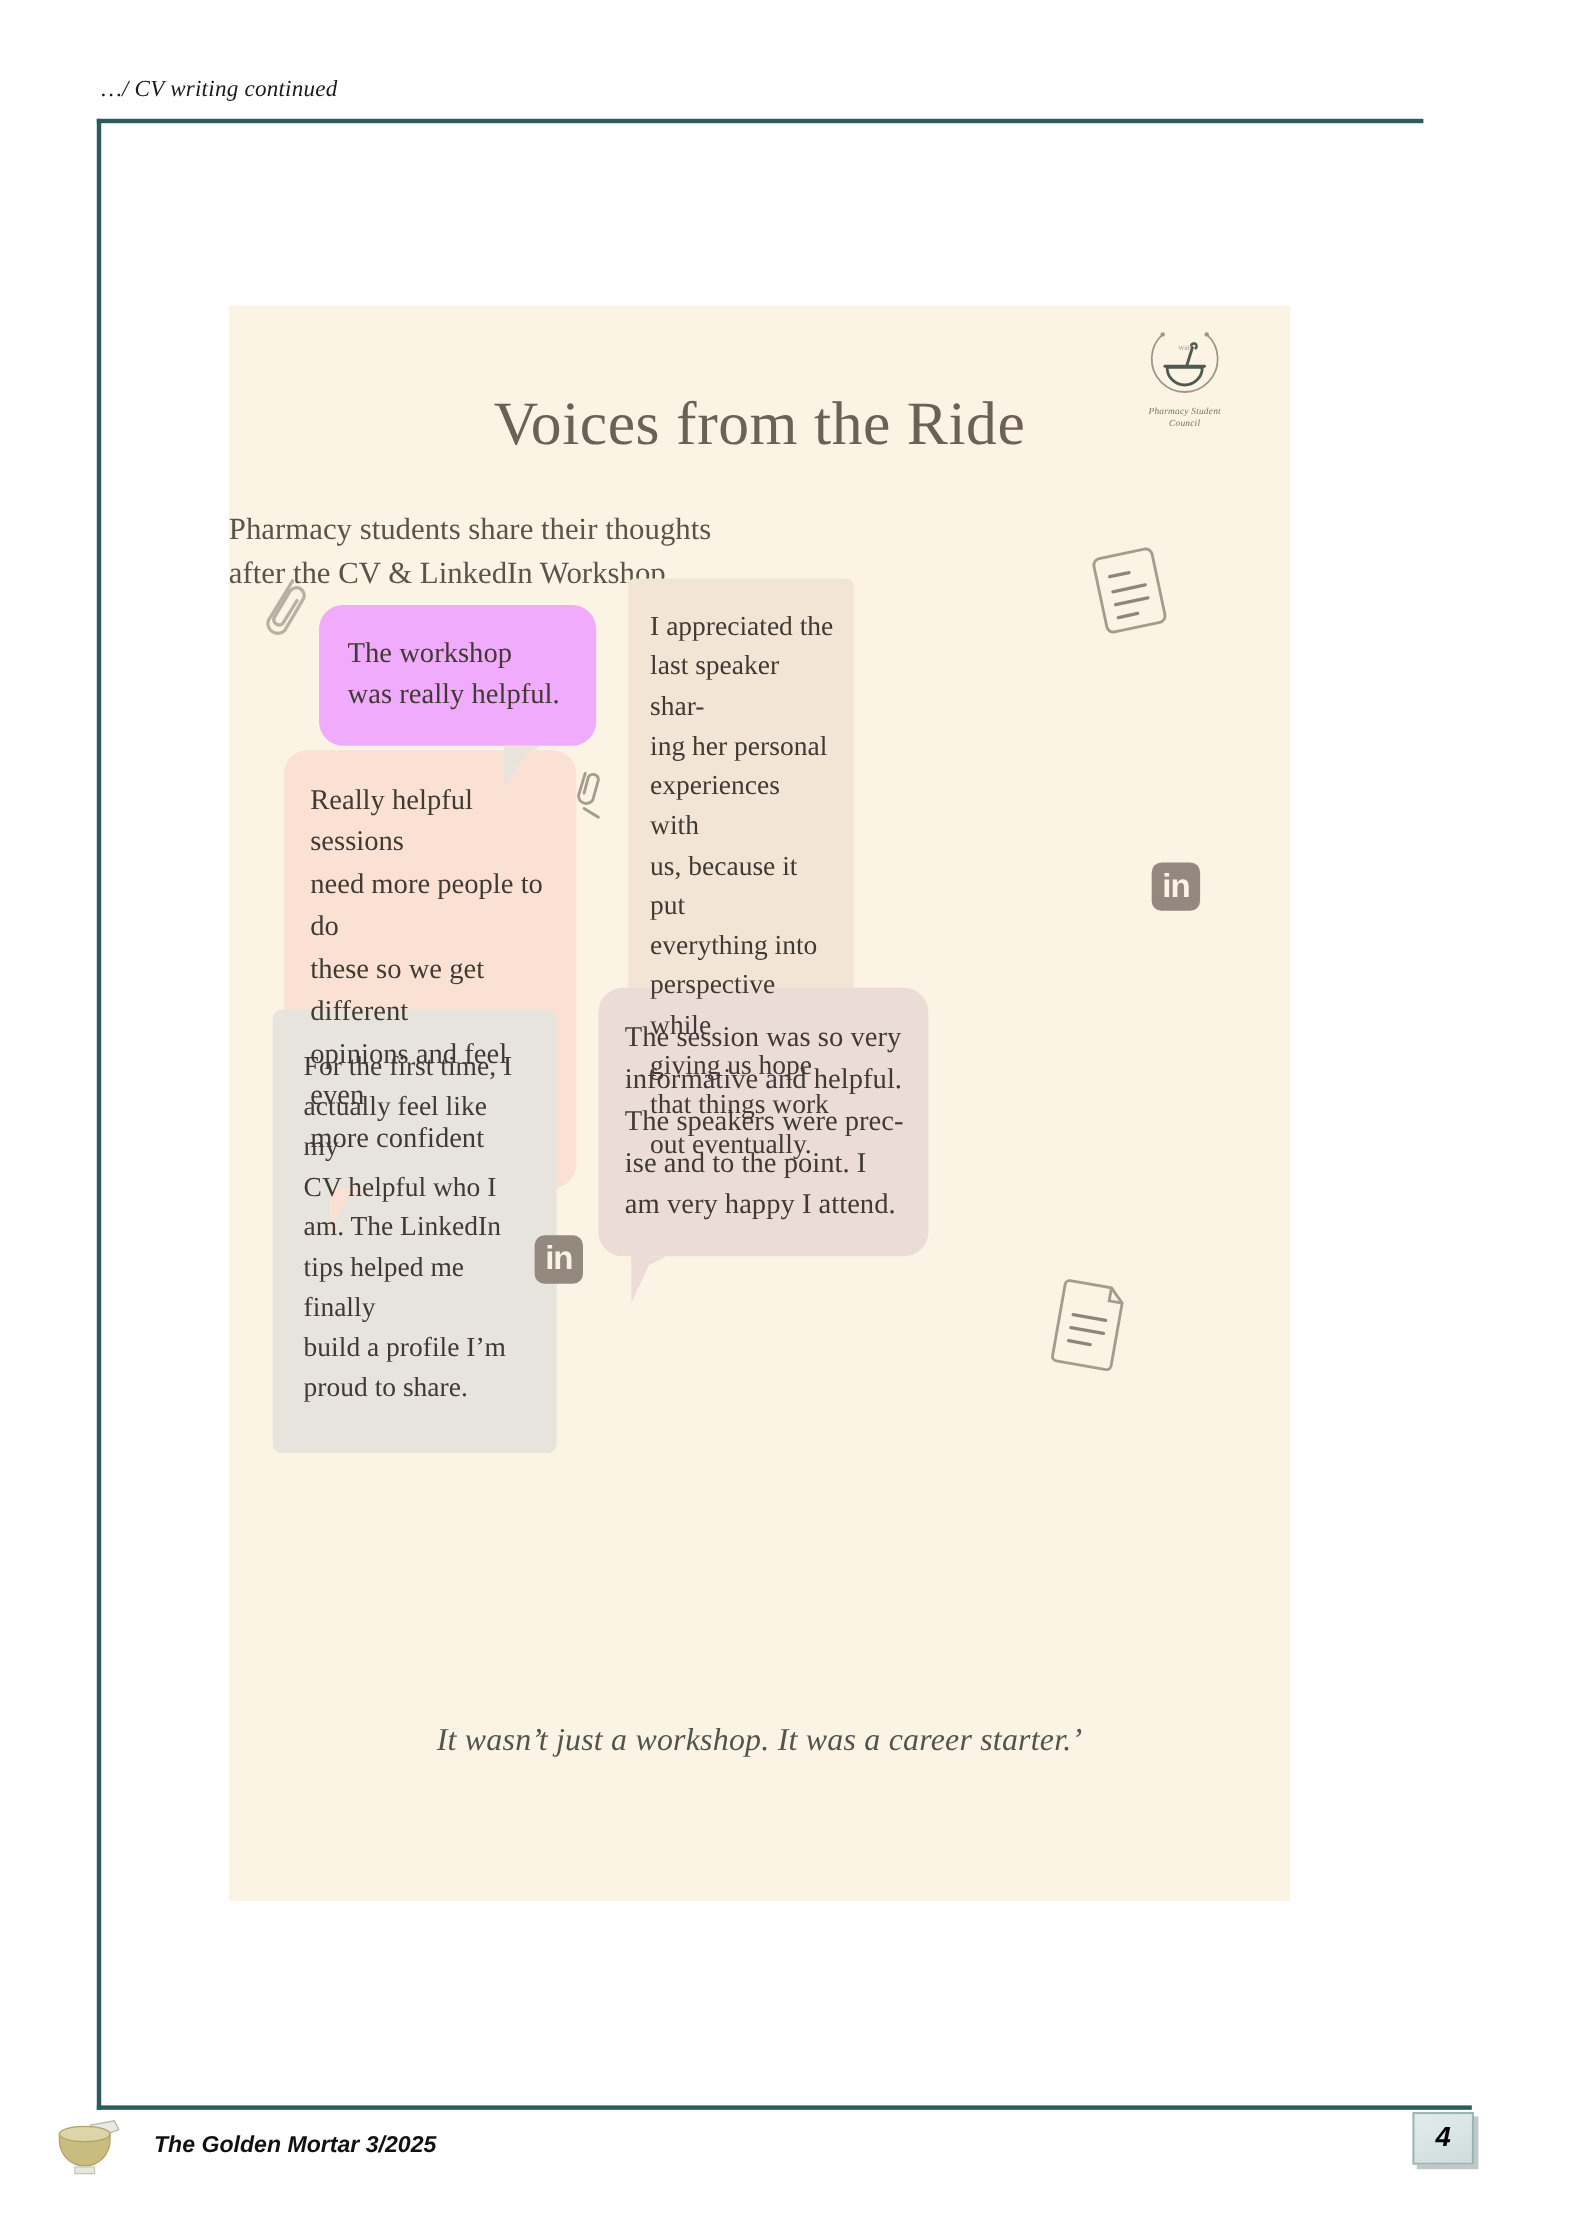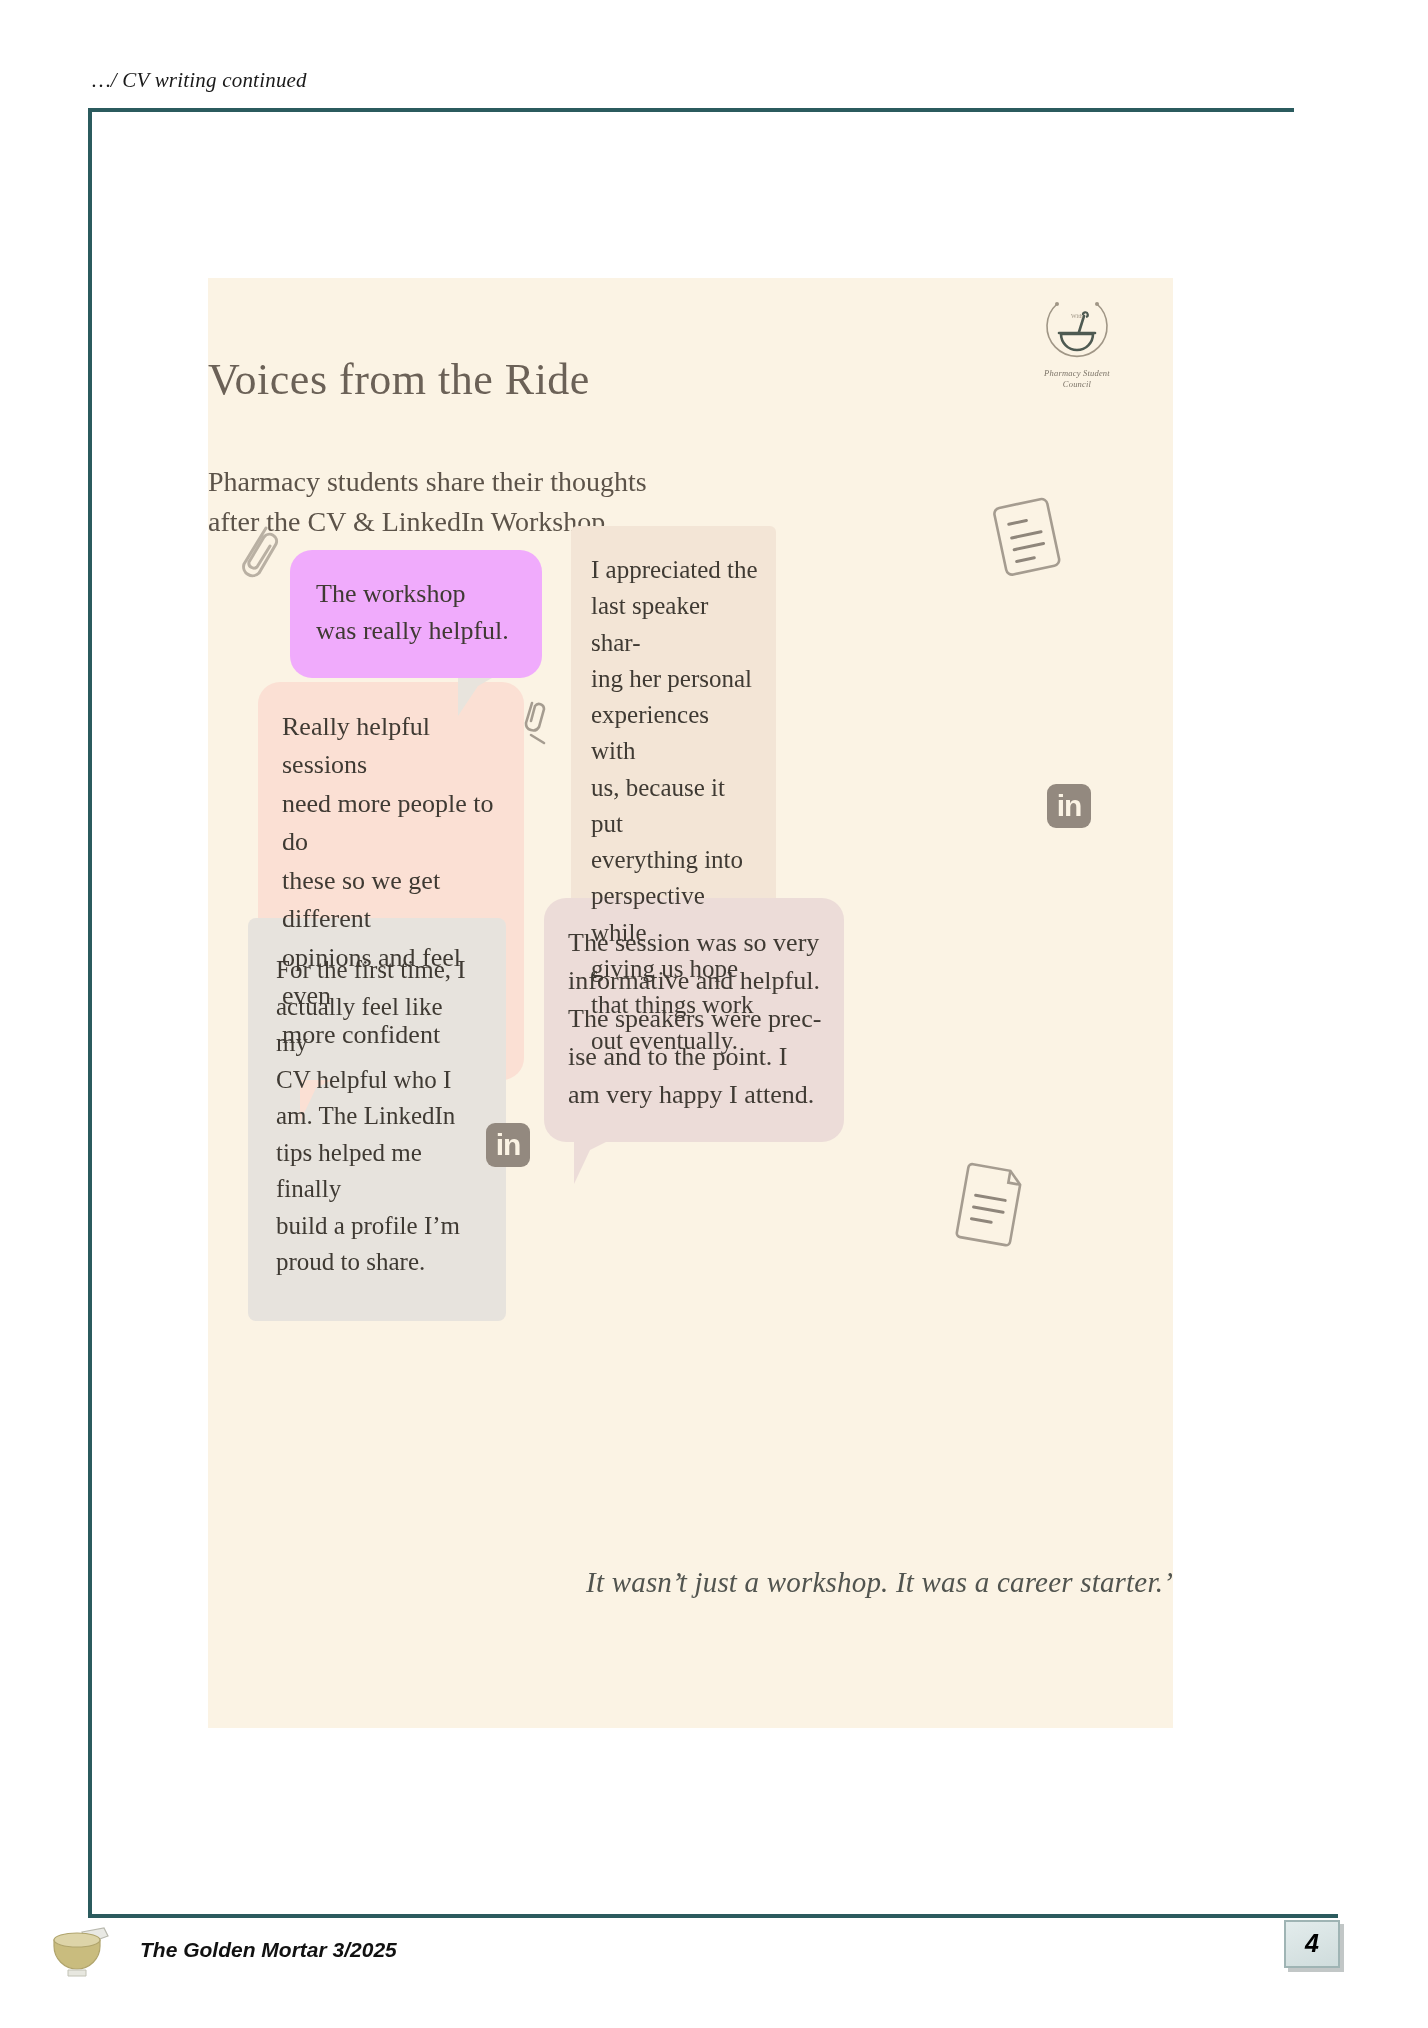--- a/index.html
+++ b/index.html
@@ -87,22 +87,23 @@
     line-height: 1.25;
     color: #7b7367;
     margin-top: -6px;
     letter-spacing: .2px;
   }
 
   .poster-title {
     position: absolute;
     left: 0; right: 0;
     top: 76px;
-    font-family: "Liberation Serif", serif;
-    font-size: 44px;
+    text-align: center;
+    font-family: "Liberation Serif", serif;
+    font-size: 56px;
     color: #6b6157;
     letter-spacing: 0.5px;
     white-space: nowrap;
   }
   .poster-sub {
     position: absolute;
     left: 0; right: 0;
     top: 184px;
     text-align: left;
     font-family: "Liberation Serif", serif;
@@ -224,21 +225,21 @@
     margin-left: 20px;
   }
   #li-badge-1 { left: 819px; top: 506px; }
   #li-badge-2 { left: 258px; top: 845px; }
 
   
   .closing {
     position: absolute;
     left: 0; right: 0;
     top: 1288px;
-    text-align: right;
+    text-align: center;
     font-family: "Liberation Serif", serif;
     font-style: italic;
     font-size: 29px;
     color: #51544f;
     letter-spacing: .2px;
   }
 
   
   .footer-logo {
     position: absolute;

